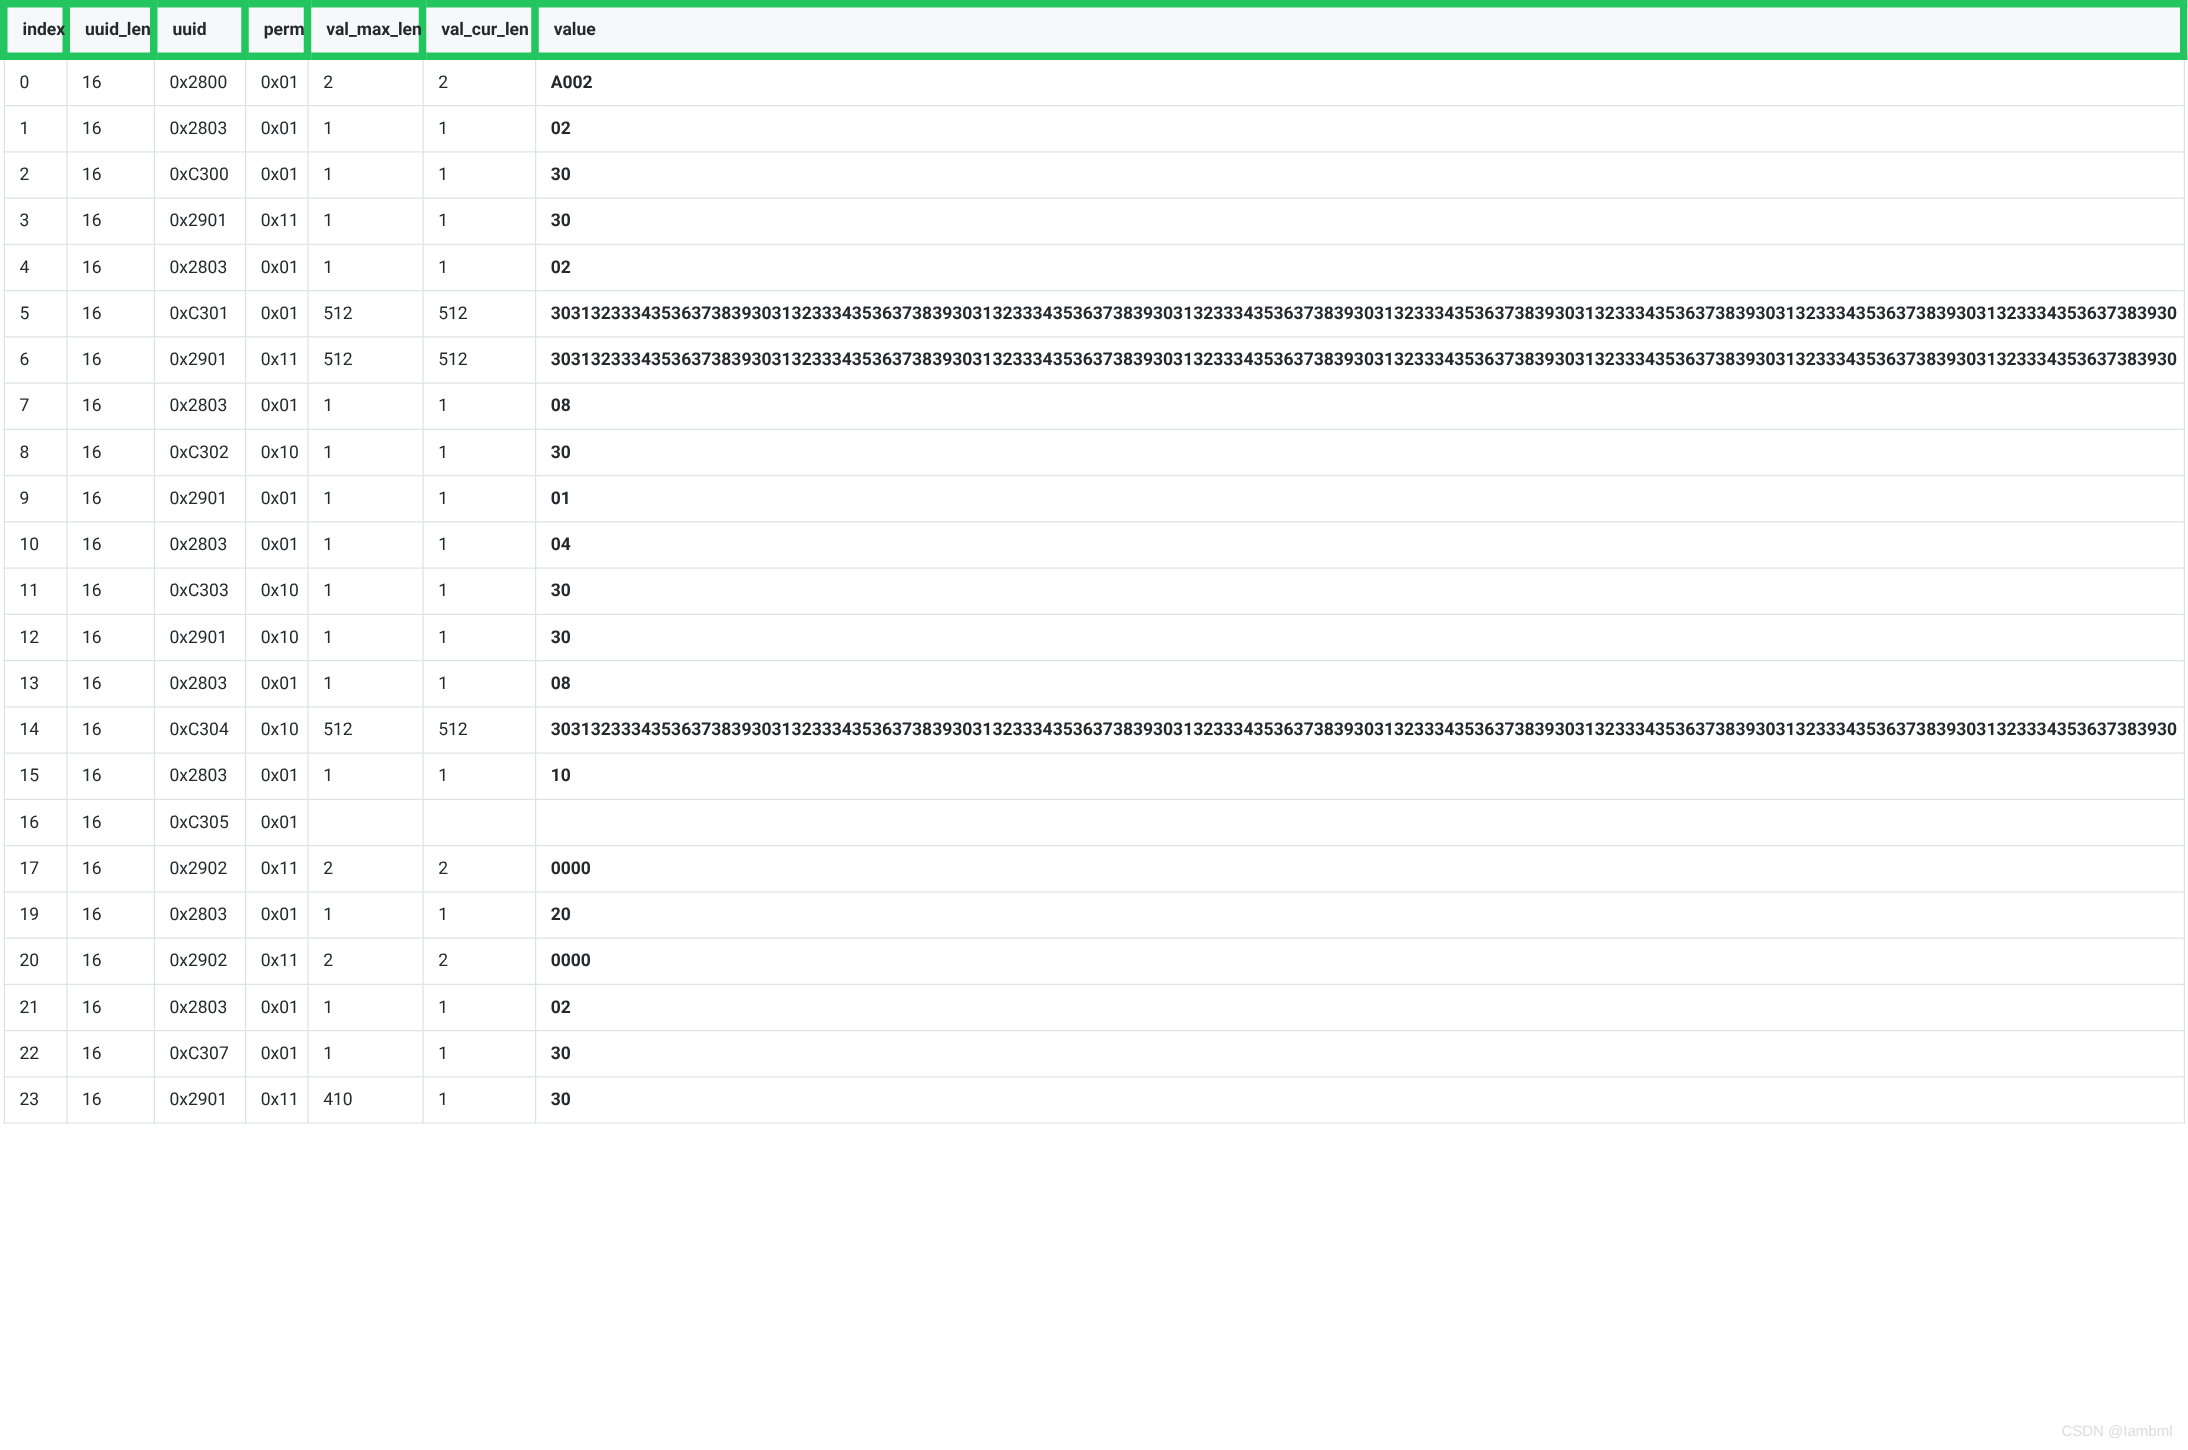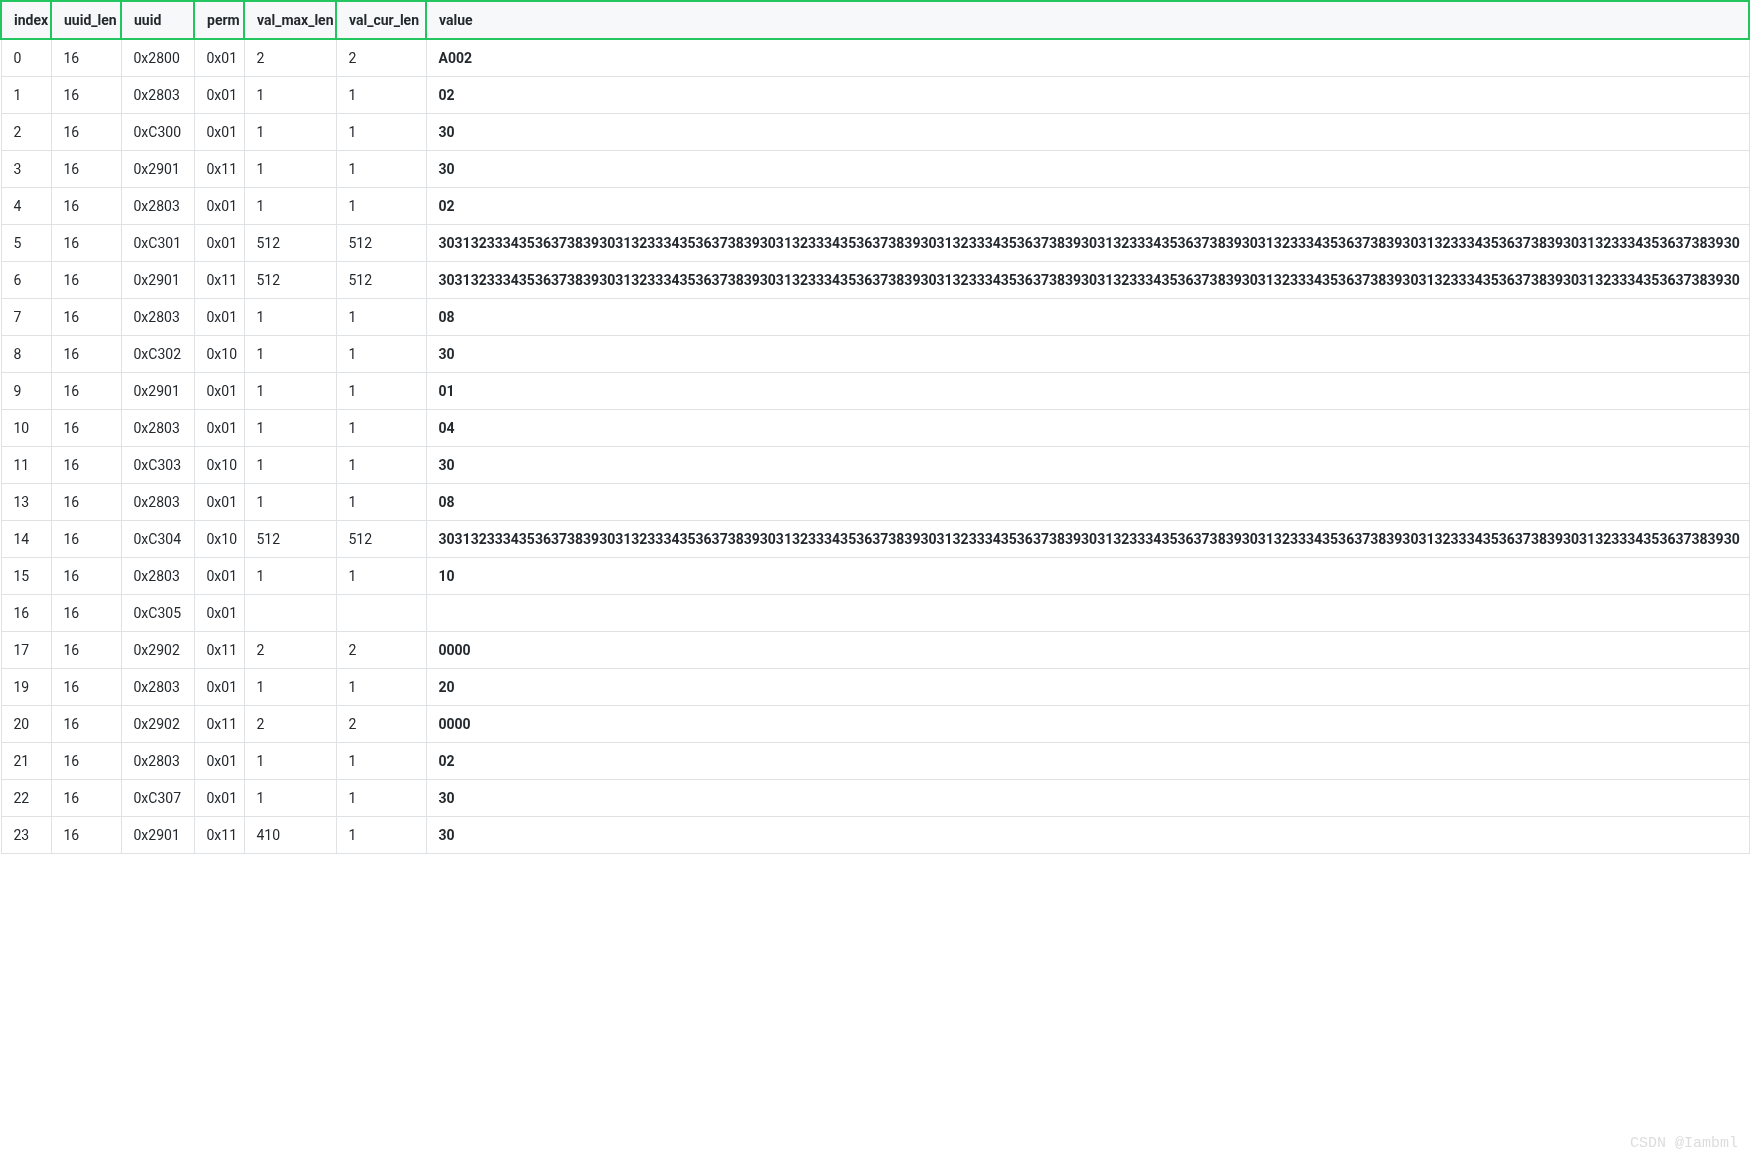--- a/index.html
+++ b/index.html
@@ -25,21 +25,21 @@
     }
     thead tr {
       background: #f6f8fa;
     }
     th {
       text-align: left;
       font-weight: 700;
       font-size: 14px;
       color: #24292e;
       padding: 10px 8px 10px 12px;
-      border: 2px solid #22c55e;
+      border: 6px solid #22c55e;
       white-space: nowrap;
     }
     td {
       padding: 10px 8px 10px 12px;
       border: 1px solid #dfe2e5;
       font-size: 14px;
       color: #24292e;
       white-space: nowrap;
       overflow: hidden;
     }
@@ -55,25 +55,25 @@
     .col-value { width: auto; }
     td.col-value {
       overflow: hidden;
       text-overflow: clip;
       font-weight: bold;
     }
     .watermark {
       position: fixed;
       bottom: 8px;
       right: 12px;
-      font-size: 15px;
+      font-size: 12px;
       color: #c0c0c0;
       opacity: 0.55;
       pointer-events: none;
-      font-family: Liberation Mono, monospace;
+      font-family: Liberation Sans, sans-serif;
       text-align: center;
     }
   </style>
 </head>
 <body>
 
 <div class="table-wrapper">
   <table>
     <thead>
       <tr>
@@ -189,20 +189,29 @@
         <tr>
           <td class="col-index">11</td>
           <td class="col-uuid_len">16</td>
           <td class="col-uuid">0xC303</td>
           <td class="col-perm">0x10</td>
           <td class="col-val_max_len">1</td>
           <td class="col-val_cur_len">1</td>
           <td class="col-value">30</td>
         </tr>
         <tr>
+          <td class="col-index">12</td>
+          <td class="col-uuid_len">16</td>
+          <td class="col-uuid">0x2901</td>
+          <td class="col-perm">0x10</td>
+          <td class="col-val_max_len">1</td>
+          <td class="col-val_cur_len">1</td>
+          <td class="col-value">30</td>
+        </tr>
+        <tr>
           <td class="col-index">13</td>
           <td class="col-uuid_len">16</td>
           <td class="col-uuid">0x2803</td>
           <td class="col-perm">0x01</td>
           <td class="col-val_max_len">1</td>
           <td class="col-val_cur_len">1</td>
           <td class="col-value">08</td>
         </tr>
         <tr>
           <td class="col-index">14</td>

